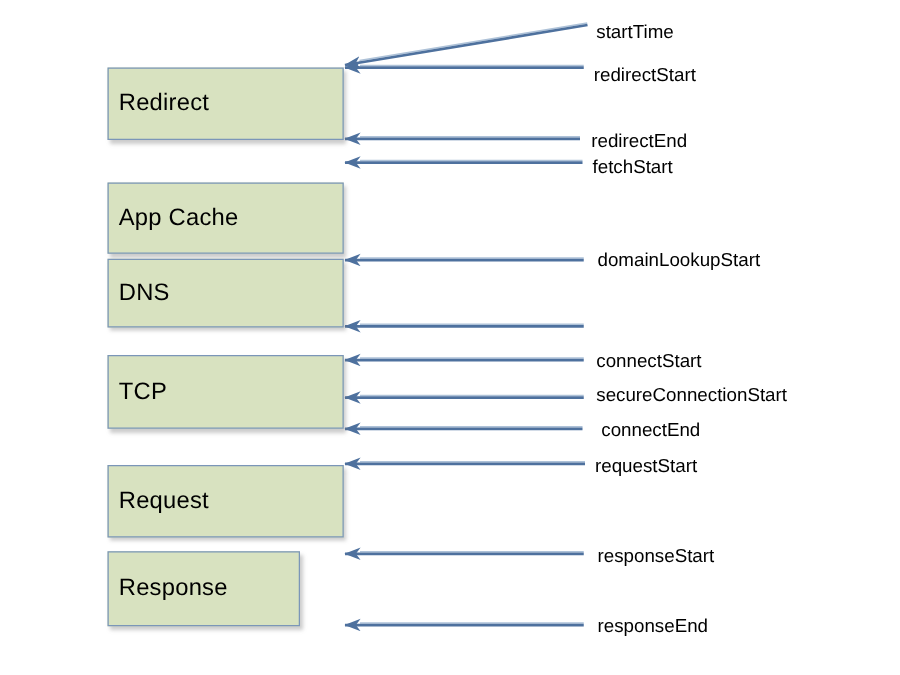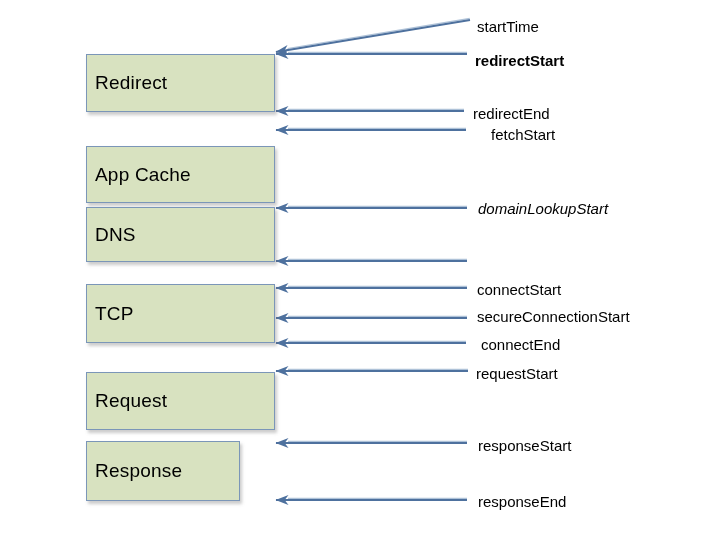--- a/index.html
+++ b/index.html
@@ -99,24 +99,24 @@
       </div>
       <div class="phase-box" style="left: 86px; top: 372px; width: 189px; height: 58px;">
         <span class="phase-label">Request</span>
       </div>
       <div class="phase-box" style="left: 86px; top: 441px; width: 154px; height: 60px;">
         <span class="phase-label">Response</span>
       </div>
     </div>
   <div class="layer">
       <div class="event-label" style="left: 477px; top: 26px;">startTime</div>
-      <div class="event-label" style="left: 475px; top: 60px; font-weight: bold;">redirectStart</div>
+      <div class="event-label" style="left: 475px; top: 60px;">redirectStart</div>
       <div class="event-label" style="left: 473px; top: 113px;">redirectEnd</div>
-      <div class="event-label" style="left: 474px; top: 134px; margin-left: 17px;">fetchStart</div>
-      <div class="event-label" style="left: 478px; top: 208px; font-style: italic;">domainLookupStart</div>
+      <div class="event-label" style="left: 474px; top: 134px;">fetchStart</div>
+      <div class="event-label" style="left: 478px; top: 208px;">domainLookupStart</div>
       <div class="event-label" style="left: 477px; top: 289px;">connectStart</div>
       <div class="event-label" style="left: 477px; top: 316px;">secureConnectionStart</div>
       <div class="event-label" style="left: 481px; top: 344px;">connectEnd</div>
       <div class="event-label" style="left: 476px; top: 373px;">requestStart</div>
       <div class="event-label" style="left: 478px; top: 445px;">responseStart</div>
       <div class="event-label" style="left: 478px; top: 501px;">responseEnd</div>
     </div>
 </div>
 
 </body></html>

